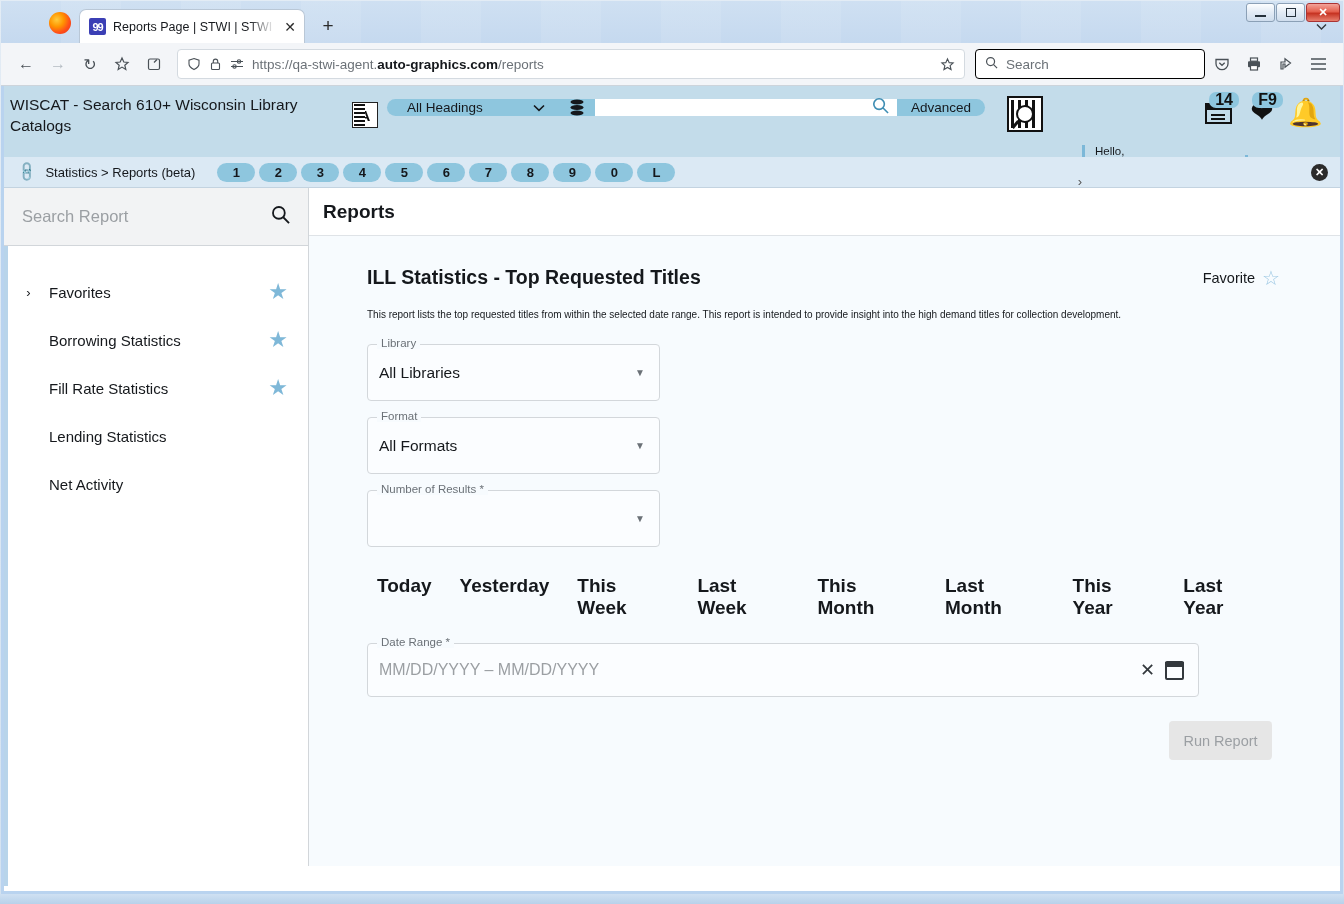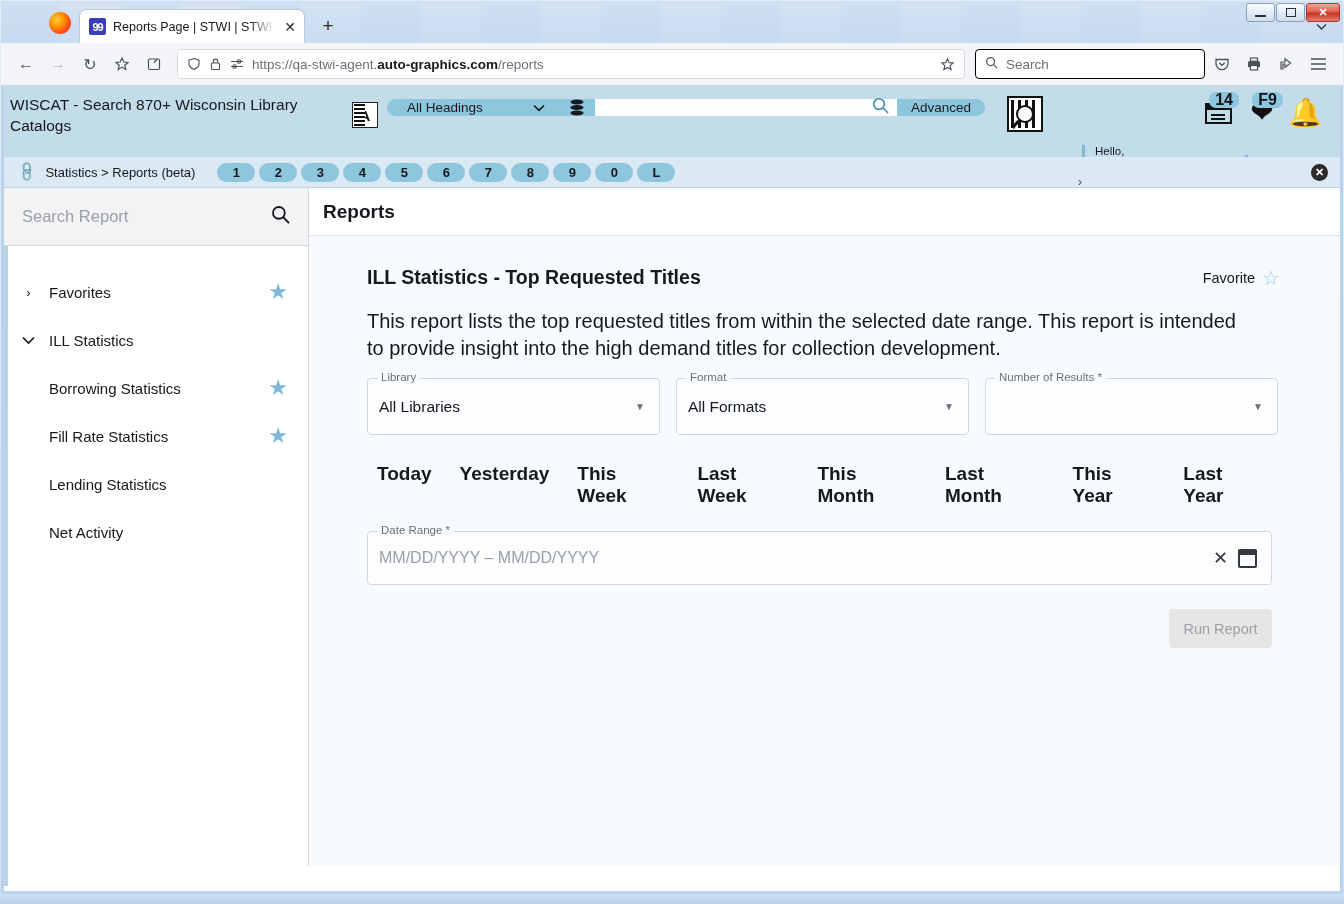--- a/index.html
+++ b/index.html
@@ -267,24 +267,24 @@
   }
   #main-head h1{font-size:19px; font-weight:bold; color:#15181c;}
   #report-card{
     padding:30px 60px 0 58px;
   }
   .rc-titlerow{display:flex;align-items:center;}
   .rc-title{font-size:19.5px;font-weight:bold;color:#15181c;flex:1;}
   .fav-wrap{display:flex;align-items:center;gap:7px;font-size:14.5px;color:#15181c;}
   .fav-star{font-size:20px;color:#9fc9e4;line-height:1;}
   .rc-desc{
-    margin-top:19px; font-size:20px; color:#15181c; line-height:27px; max-width:880px;
-  }
-
-  .fields-row{ display:flex; gap:16px; margin-top:16px; }
+    margin-top:12px; font-size:10px; color:#15181c; line-height:27px; max-width:880px;
+  }
+
+  .fields-row{ display:flex; gap:16px; margin-top:16px;flex-direction:column; }
   .mat-field{
     position:relative; height:57px; border:1px solid #d3d7db; border-radius:4px;
     background:#fbfdff;
     display:flex;align-items:center; padding:0 14px 0 11px;
   }
   .mat-legend{
     position:absolute; top:-8px; left:9px; background:#f7fbfe;
     padding:0 4px; font-size:11.5px; color:#6b7177; white-space:nowrap;
   }
   .mat-value{flex:1;font-size:15.5px;color:#15181c;}
@@ -293,21 +293,21 @@
   .f-format{width:293px;}
   .f-results{width:293px;}
 
   .quickrange{
     display:flex; gap:0; margin-top:28px; font-size:19px; color:#15181c; font-weight:bold;
   }
   .qr{ padding:0 14px; }
   .qr:first-child{padding-left:10px;}
 
   .daterange{
-    position:relative; margin-top:24px; width:905px; height:54px;
+    position:relative; margin-top:24px; width:832px; height:54px;
     border:1px solid #d3d7db; border-radius:4px; background:#fbfdff;
     display:flex;align-items:center; padding:0 14px 0 11px; gap:10px;
   }
   .dr-placeholder{flex:1;font-size:16px;color:#9b9fa3;}
   .dr-clear{font-size:18px;color:#33383d;}
   .dr-cal{width:19px;height:19px;border:2px solid #33383d;border-radius:2px;position:relative;}
   .dr-cal::before{content:"";position:absolute;left:-2px;right:-2px;top:-1px;height:5px;background:#33383d;}
 
   .runrow{width:905px;margin-top:24px;display:flex;justify-content:flex-end;}
   .runbtn{
@@ -429,21 +429,21 @@
     <div class="navbtn">
       <svg width="17" height="14" viewBox="0 0 17 14">
           <path d="M1 2 H16 M1 7 H16 M1 12 H16" stroke="#4a5157" stroke-width="1.4"></path>
         </svg>
     </div>
   </div>
 
   <div id="viewport">
 
     <div id="appheader">
-      <div class="app-title">WISCAT - Search 870+ Wisconsin Library Catalogs</div>
+      <div class="app-title">WISCAT - Search 610+ Wisconsin Library Catalogs</div>
 
       <div class="hdr-logo">A</div>
 
       <div class="searchgroup">
         <div class="sg-select">
           <span>All Headings</span>
           <svg width="12" height="8" viewBox="0 0 12 8">
               <path d="M1 1.5 L6 6.3 L11 1.5" fill="none" stroke="#15181c" stroke-width="1.6"></path>
             </svg>
         </div>
@@ -541,28 +541,20 @@
         </div>
         <div class="side-accent"></div>
 
         <div class="tree">
           <div class="tree-node">
             <span class="chev">›</span>
             <span class="tree-label">Favorites</span>
             <span class="star">★</span>
           </div>
 
-          <div class="tree-node">
-            <span class="chev">
-              <svg width="13" height="9" viewBox="0 0 13 9">
-                  <path d="M1 1.5 L6.5 7 L12 1.5" fill="none" stroke="#15181c" stroke-width="1.7"></path>
-                </svg>
-            </span>
-            <span class="tree-label">ILL Statistics</span>
-          </div>
 
           <div class="tree-leaf">
             <span class="tree-label">Borrowing Statistics</span>
             <span class="star">★</span>
           </div>
           <div class="tree-leaf">
             <span class="tree-label">Fill Rate Statistics</span>
             <span class="star">★</span>
           </div>
           <div class="tree-leaf">

